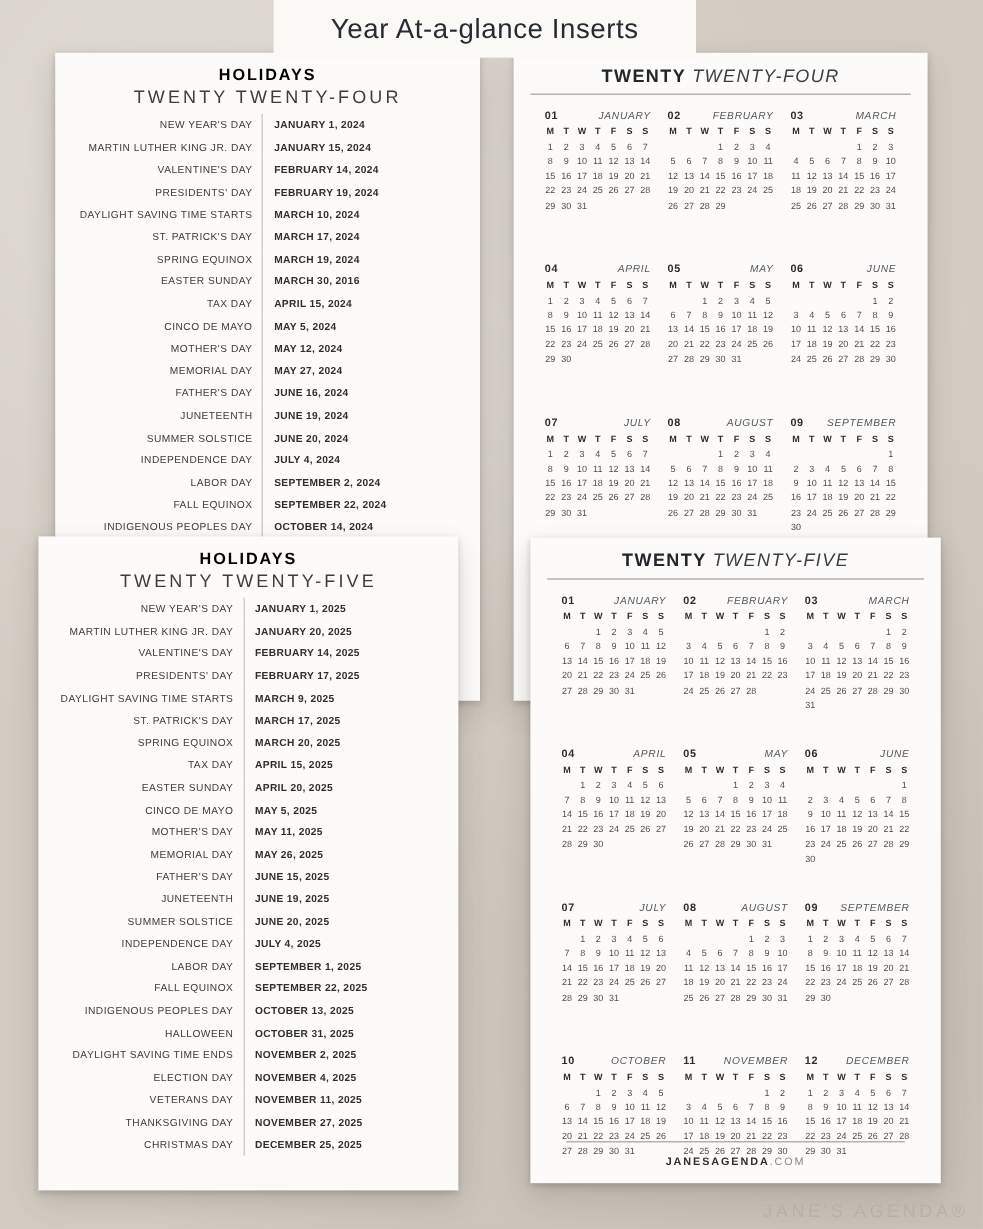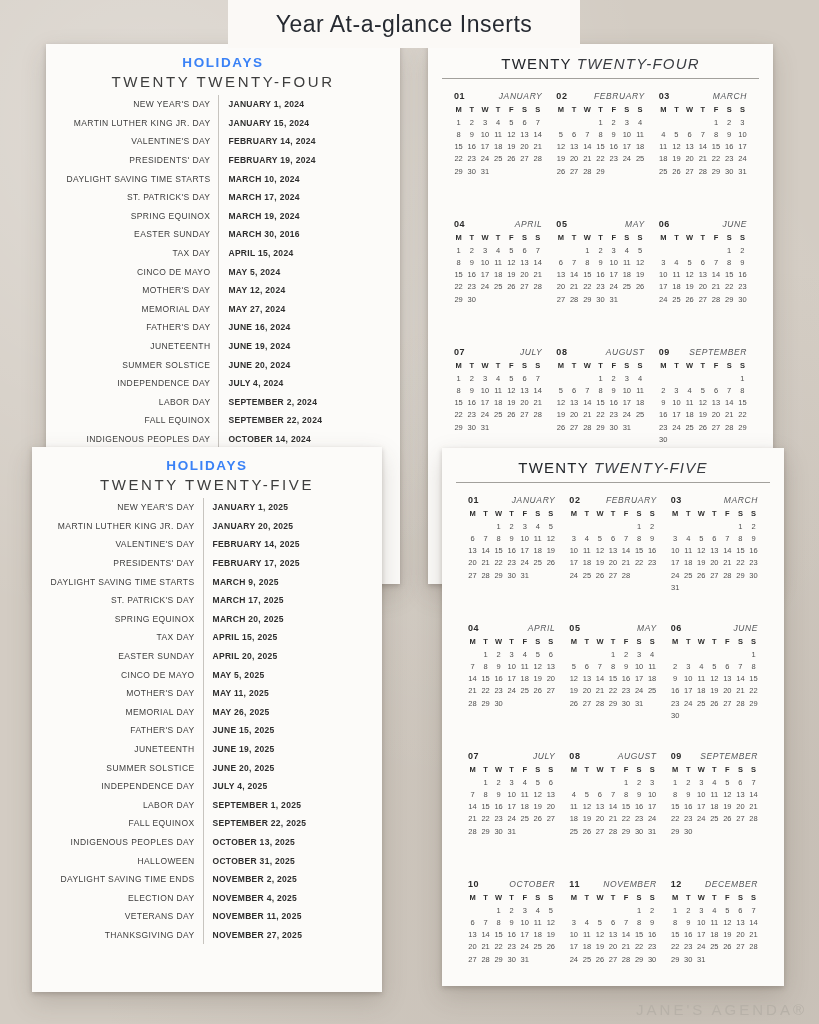--- a/index.html
+++ b/index.html
@@ -20,35 +20,35 @@
   .page{
     position:absolute;background:#fcfbf9;
     box-shadow:0 2px 5px rgba(70,60,50,.25),0 10px 24px rgba(70,60,50,.18);
   }
   #pageA{left:46px;top:44px;width:354px;height:540px;z-index:1;}
   #pageB{left:32px;top:447px;width:350px;height:545px;z-index:3;}
   #pageC{left:428px;top:44px;width:345px;height:540px;z-index:1;}
   #pageD{left:442px;top:448px;width:342px;height:538px;z-index:3;}
 
   
-  .hol-title{text-align:center;padding-top:11px;font-weight:bold;font-size:13.5px;letter-spacing:1.6px;color:#3b82f6;line-height:16px;}
+  .hol-title{text-align:center;padding-top:11px;font-weight:bold;font-size:13.5px;letter-spacing:1.6px;color:#000000;line-height:16px;}
   .hol-sub{text-align:center;margin-top:2px;font-size:15px;letter-spacing:2.6px;color:#3d3d3d;line-height:18px;}
   .hol-rows{margin-top:4px;}
   .hrow{display:flex;height:18.6px;align-items:center;}
   .hname{
     width:49%;box-sizing:border-box;height:100%;
     display:flex;align-items:center;justify-content:flex-end;
     padding-right:8px;border-right:1px solid #c7c4bf;
     font-size:8.5px;letter-spacing:.4px;color:#3c3c3c;white-space:nowrap;
   }
   .hdate{padding-left:9px;font-size:8.5px;font-weight:bold;letter-spacing:.3px;color:#2e2e2e;white-space:nowrap;}
 
   
   .cal-title{text-align:center;padding-top:10px;font-size:15px;letter-spacing:1.2px;color:#22252a;line-height:20px;}
-  .cal-title .tb{font-weight:normal;text-align:right;}
+  .cal-title .tb{font-weight:bold;text-align:right;}
   .cal-title .ti{font-style:italic;color:#3a3d42;margin-left:5px;margin-top:48px;}
   .cal-rule{height:1px;background:#a2a09c;margin:4px 14px 0 14px;}
   .months{display:grid;grid-template-columns:repeat(3,1fr);column-gap:10px;grid-auto-rows:128px;padding:12px 24px 0 24px;}
   .month{overflow:visible;}
   .mhead{display:flex;justify-content:space-between;align-items:baseline;padding:0 2px;}
   .mnum{font-weight:bold;font-size:9px;letter-spacing:.6px;color:#2b2b2b;}
   .mname{font-style:italic;font-size:8.5px;letter-spacing:.6px;color:#55575a;}
   .mgrid{display:grid;grid-template-columns:repeat(7,1fr);margin-top:3px;}
   .dh{font-weight:bold;font-size:7.5px;color:#2d2d2d;text-align:center;height:12.5px;line-height:12.5px;}
   .dc{font-size:7.5px;color:#4d4d4d;text-align:center;height:12.3px;line-height:12.3px;}
@@ -708,20 +708,24 @@
         <div class="hdate">NOVEMBER 4, 2025</div>
       </div>
       <div class="hrow">
         <div class="hname">VETERANS DAY</div>
         <div class="hdate">NOVEMBER 11, 2025</div>
       </div>
       <div class="hrow">
         <div class="hname">THANKSGIVING DAY</div>
         <div class="hdate">NOVEMBER 27, 2025</div>
       </div>
+      <div class="hrow">
+        <div class="hname">CHRISTMAS DAY</div>
+        <div class="hdate">DECEMBER 25, 2025</div>
+      </div>
     </div>
 </div>
 
 <div class="page" id="pageD">
   <div class="cal-title">
     <span class="tb">TWENTY</span><span class="ti">TWENTY-FIVE</span>
   </div>
   <div class="cal-rule"></div>
   <div class="months">
       <div class="month">
@@ -1332,15 +1336,18 @@
           <div class="dc">29</div>
           <div class="dc">30</div>
           <div class="dc">31</div>
           <div class="dc"></div>
           <div class="dc"></div>
           <div class="dc"></div>
           <div class="dc"></div>
         </div>
       </div>
     </div>
+  <div class="cal-footer">
+    <span class="fb">JANESAGENDA</span><span class="fl">.COM</span>
+  </div>
 </div>
 
 <div class="watermark">JANE'S AGENDA®</div>
 
 </body></html>

